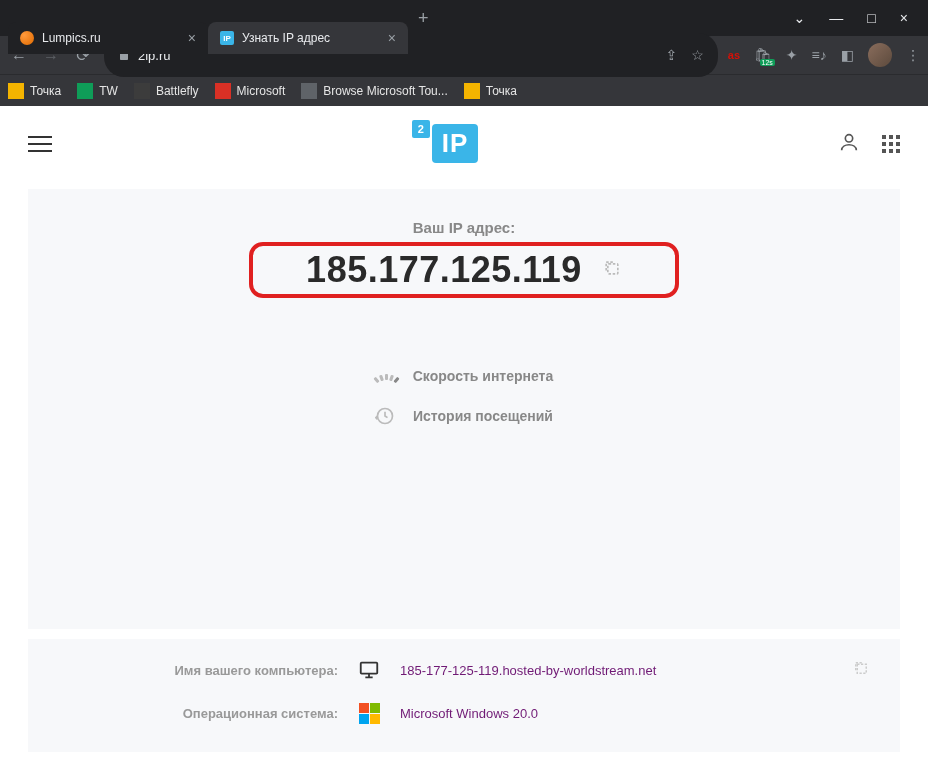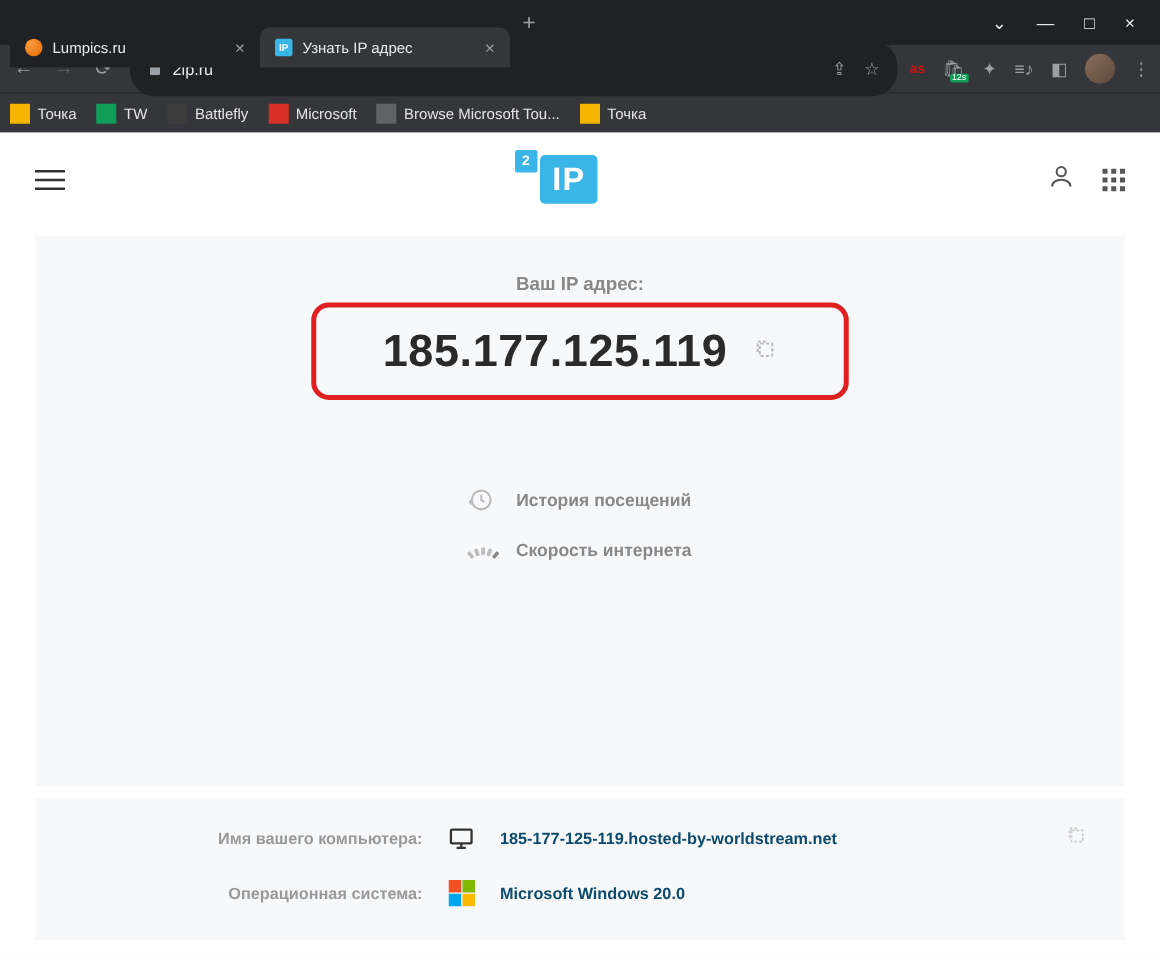--- a/index.html
+++ b/index.html
@@ -29,33 +29,33 @@
 .hamburger span { width:24px; height:2px; background:#333; }
 .logo { display:flex; align-items:flex-start; gap:2px; }
 .logo-2 { background:#3ab5e8; color:#fff; width:18px; height:18px; font-size:11px; font-weight:bold; display:flex; align-items:center; justify-content:center; border-radius:2px; margin-top:-4px; }
 .logo-ip { background:#3ab5e8; color:#fff; font-size:26px; font-weight:900; padding:4px 10px; border-radius:4px; letter-spacing:1px; }
 .header-right { display:flex; gap:22px; align-items:center; }
 .user-icon svg { width:22px; height:22px; }
 .apps-icon { display:grid; grid-template-columns:repeat(3,4px); grid-template-rows:repeat(3,4px); gap:3px; cursor:pointer; }
 .apps-icon span { background:#555; width:4px; height:4px; }
 .content { background:#f7f8fa; margin:0 28px; padding:30px 0; min-height:440px; }
 .ip-label { text-align:center; color:#888; font-weight:700; font-size:15px; }
-.highlight-box { border:4px solid #e02020; border-radius:14px; width:430px; height:78px; margin:6px auto 0; display:flex; align-items:center; justify-content:center; gap:20px; position:relative; }
+.highlight-box { border:4px solid #e02020; border-radius:14px; width:430px; height:56px; margin:6px auto 0; display:flex; align-items:center; justify-content:center; gap:20px; position:relative; }
 .ip-value { font-size:36px; font-weight:900; color:#2a2a2a; letter-spacing:0.5px; }
 .copy-icon { color:#bbb; }
 .links { margin-top:70px; display:flex; flex-direction:column; gap:22px; align-items:center; }
 .link-row { display:flex; align-items:center; gap:18px; color:#888; font-weight:700; font-size:14px; cursor:pointer; }
 .link-row svg { width:20px; height:20px; }
 .speed-icon { width:20px; height:14px; position:relative; }
 .speed-icon span { position:absolute; width:3px; height:6px; background:#bbb; border-radius:1px; }
 .info-section { background:#f7f8fa; margin:10px 28px 0; padding:20px 30px; }
 .info-row { display:flex; align-items:center; gap:18px; margin-bottom:22px; }
 .info-label { color:#999; font-weight:700; font-size:13px; text-align:right; width:280px; }
 .info-icon { width:26px; display:flex; justify-content:center; }
-.info-value { color:#0c4a6e; font-weight:700; font-size:13px; }
+.info-value { color:#701a75; font-weight:400; font-size:13px; }
 .info-copy { margin-left:auto; color:#ccc; }
 .win-logo { display:grid; grid-template-columns:10px 10px; grid-template-rows:10px 10px; gap:1px; }
 .win-logo span:nth-child(1){background:#f25022;} .win-logo span:nth-child(2){background:#7fba00;}
 .win-logo span:nth-child(3){background:#00a4ef;} .win-logo span:nth-child(4){background:#ffb900;}
 .lock-icon { width:12px; height:12px; }
 .orange-circle { width:14px; height:14px; border-radius:50%; background:radial-gradient(circle at 30% 30%,#ff9a3c,#e06a00); }
 .ip-favicon { width:14px; height:14px; background:#3ab5e8; color:#fff; font-size:8px; font-weight:bold; display:flex; align-items:center; justify-content:center; border-radius:2px; }
 </style>
 </head>
 <body>
@@ -173,37 +173,37 @@
       <span class="copy-icon">
         <svg width="20" height="20" viewBox="0 0 24 24" fill="none" stroke="#bbb" stroke-width="2" stroke-dasharray="3 2">
             <rect x="7" y="7" width="12" height="12" rx="1"></rect>
             <path d="M5 15V5h10"></path>
           </svg>
       </span>
     </div>
 
     <div class="links">
       <div class="link-row">
-        <svg viewBox="0 0 24 24" fill="none" stroke="#bbb" stroke-width="2">
-            <circle cx="12" cy="12" r="9"></circle>
-            <path d="M12 7v5l3 2"></path>
-            <path d="M3 12l-2 2 2 2" stroke="#bbb"></path>
-          </svg>
-        <span>История посещений</span>
-      </div>
-      <div class="link-row">
         <div class="speed-icon">
           <span style="left:0;bottom:0;transform:rotate(-40deg)"></span>
           <span style="left:5px;bottom:2px;transform:rotate(-20deg)"></span>
           <span style="left:10px;bottom:3px"></span>
           <span style="left:15px;bottom:2px;transform:rotate(20deg)"></span>
           <span style="left:20px;bottom:0;transform:rotate(40deg);background:#888"></span>
         </div>
         <span>Скорость интернета</span>
       </div>
+      <div class="link-row">
+        <svg viewBox="0 0 24 24" fill="none" stroke="#bbb" stroke-width="2">
+            <circle cx="12" cy="12" r="9"></circle>
+            <path d="M12 7v5l3 2"></path>
+            <path d="M3 12l-2 2 2 2" stroke="#bbb"></path>
+          </svg>
+        <span>История посещений</span>
+      </div>
     </div>
   </div>
 
   <div class="info-section">
     <div class="info-row">
       <span class="info-label">Имя вашего компьютера:</span>
       <span class="info-icon">
         <svg width="24" height="22" viewBox="0 0 24 24" fill="none" stroke="#333" stroke-width="2">
             <rect x="3" y="4" width="18" height="12" rx="1"></rect>
             <path d="M8 20h8M12 16v4"></path>

